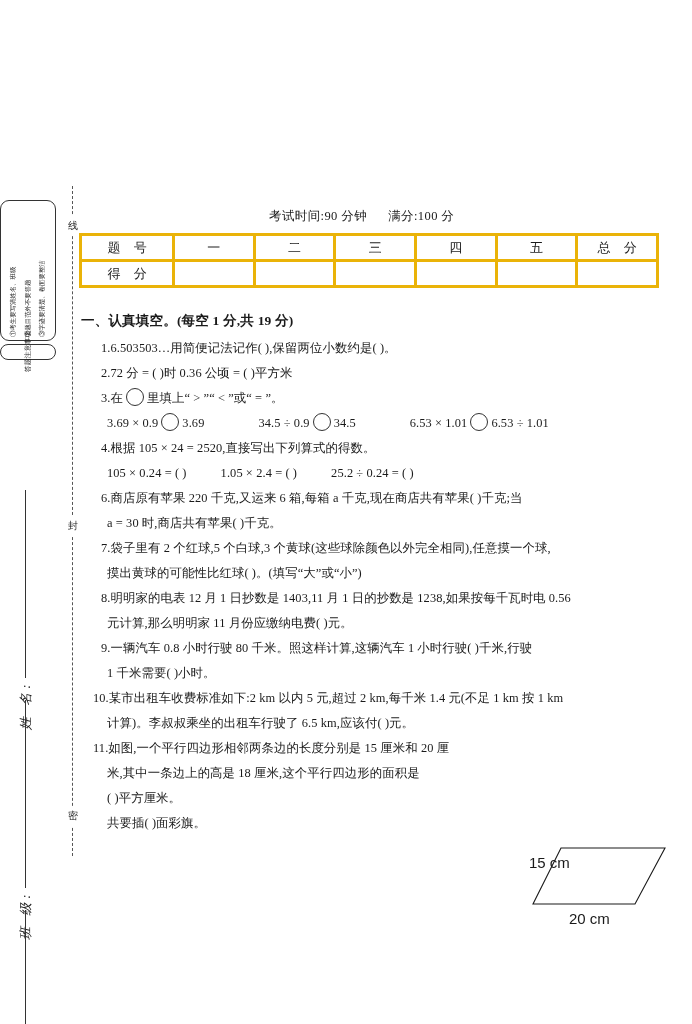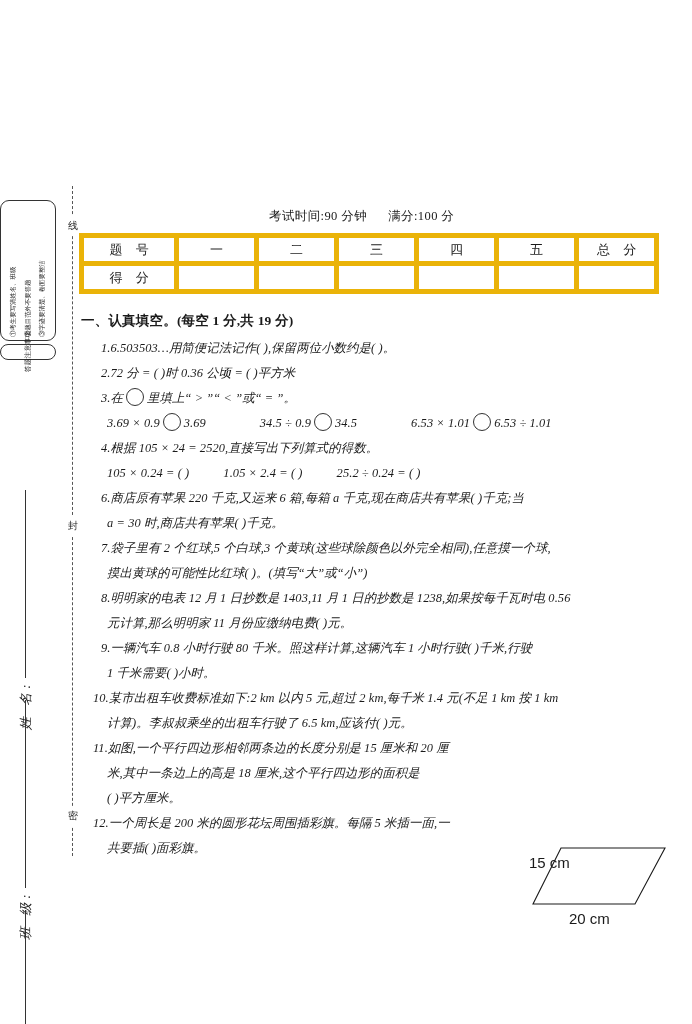--- a/index.html
+++ b/index.html
@@ -163,21 +163,21 @@
 
   table.score-table {
     position: absolute;
     left: 0px;
     top: 233px;
     width: 580px;
     border-collapse: collapse;
     table-layout: fixed;
   }
   table.score-table td {
-    border: 5px solid #eab308;
+    border: 3px solid #eab308;
     height: 23px;
     text-align: center;
     font-size: 13px;
     letter-spacing: 5px;
     padding: 0;
     text-indent: 5px;
   }
   table.score-table td.first { width: 90px; }
   table.score-table td.blank { letter-spacing: 0; }
 
@@ -189,21 +189,20 @@
     font-weight: bold;
     letter-spacing: 0.2px;
     white-space: nowrap;
   }
 
   .qlist {
     position: absolute;
     left: 0;
     top: 336px;
     width: 588px;
-    font-style: italic;
   }
   .q {
     display: block;
     font-size: 12.4px;
     line-height: 25px;
     letter-spacing: 0.1px;
     white-space: nowrap;
   }
   .q .num { display: inline-block; }
   .indent { padding-left: 22px; }
@@ -388,23 +387,20 @@
       <div class="q pad1">
         <span class="num">11.</span><span>如图,一个平行四边形相邻两条边的长度分别是 15 厘米和 20 厘</span>
       </div>
       <div class="q pad2">
         <span>米,其中一条边上的高是 18 厘米,这个平行四边形的面积是</span>
       </div>
       <div class="q pad2">
         <span>(          )平方厘米。</span>
       </div>
 
-      <div class="q pad1">
-        <span class="num">12.</span><span>一个周长是 200 米的圆形花坛周围插彩旗。每隔 5 米插一面,一</span>
-      </div>
       <div class="q pad2">
         <span>共要插(          )面彩旗。</span>
       </div>
 
     </div>
 
     <div class="figure">
       <svg width="136" height="70" viewBox="0 0 136 70">
         <polygon points="30,6 134,6 104,62 2,62" fill="none" stroke="#1a1a1a" stroke-width="1.1"></polygon>
       </svg>

